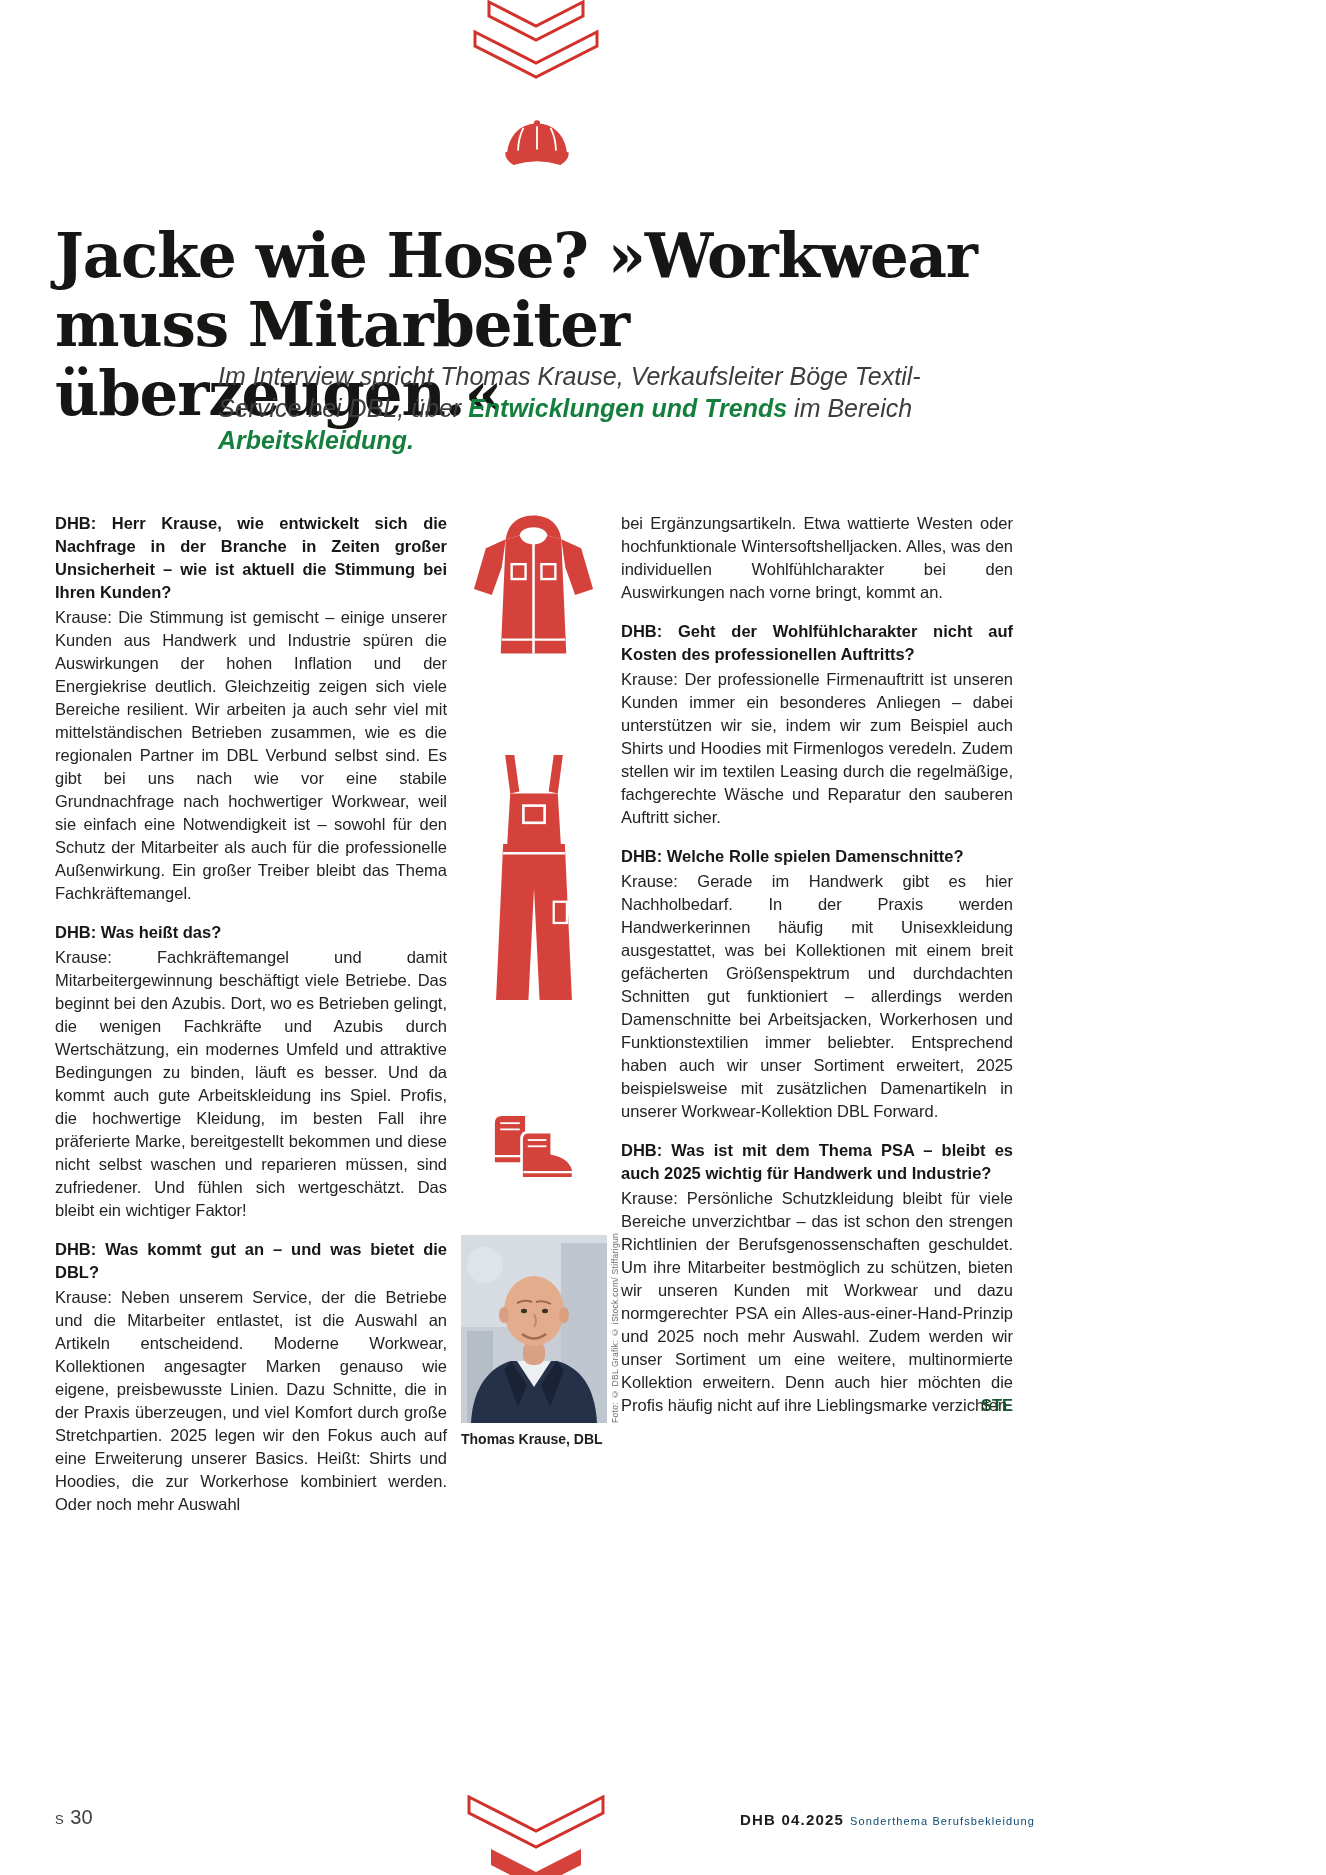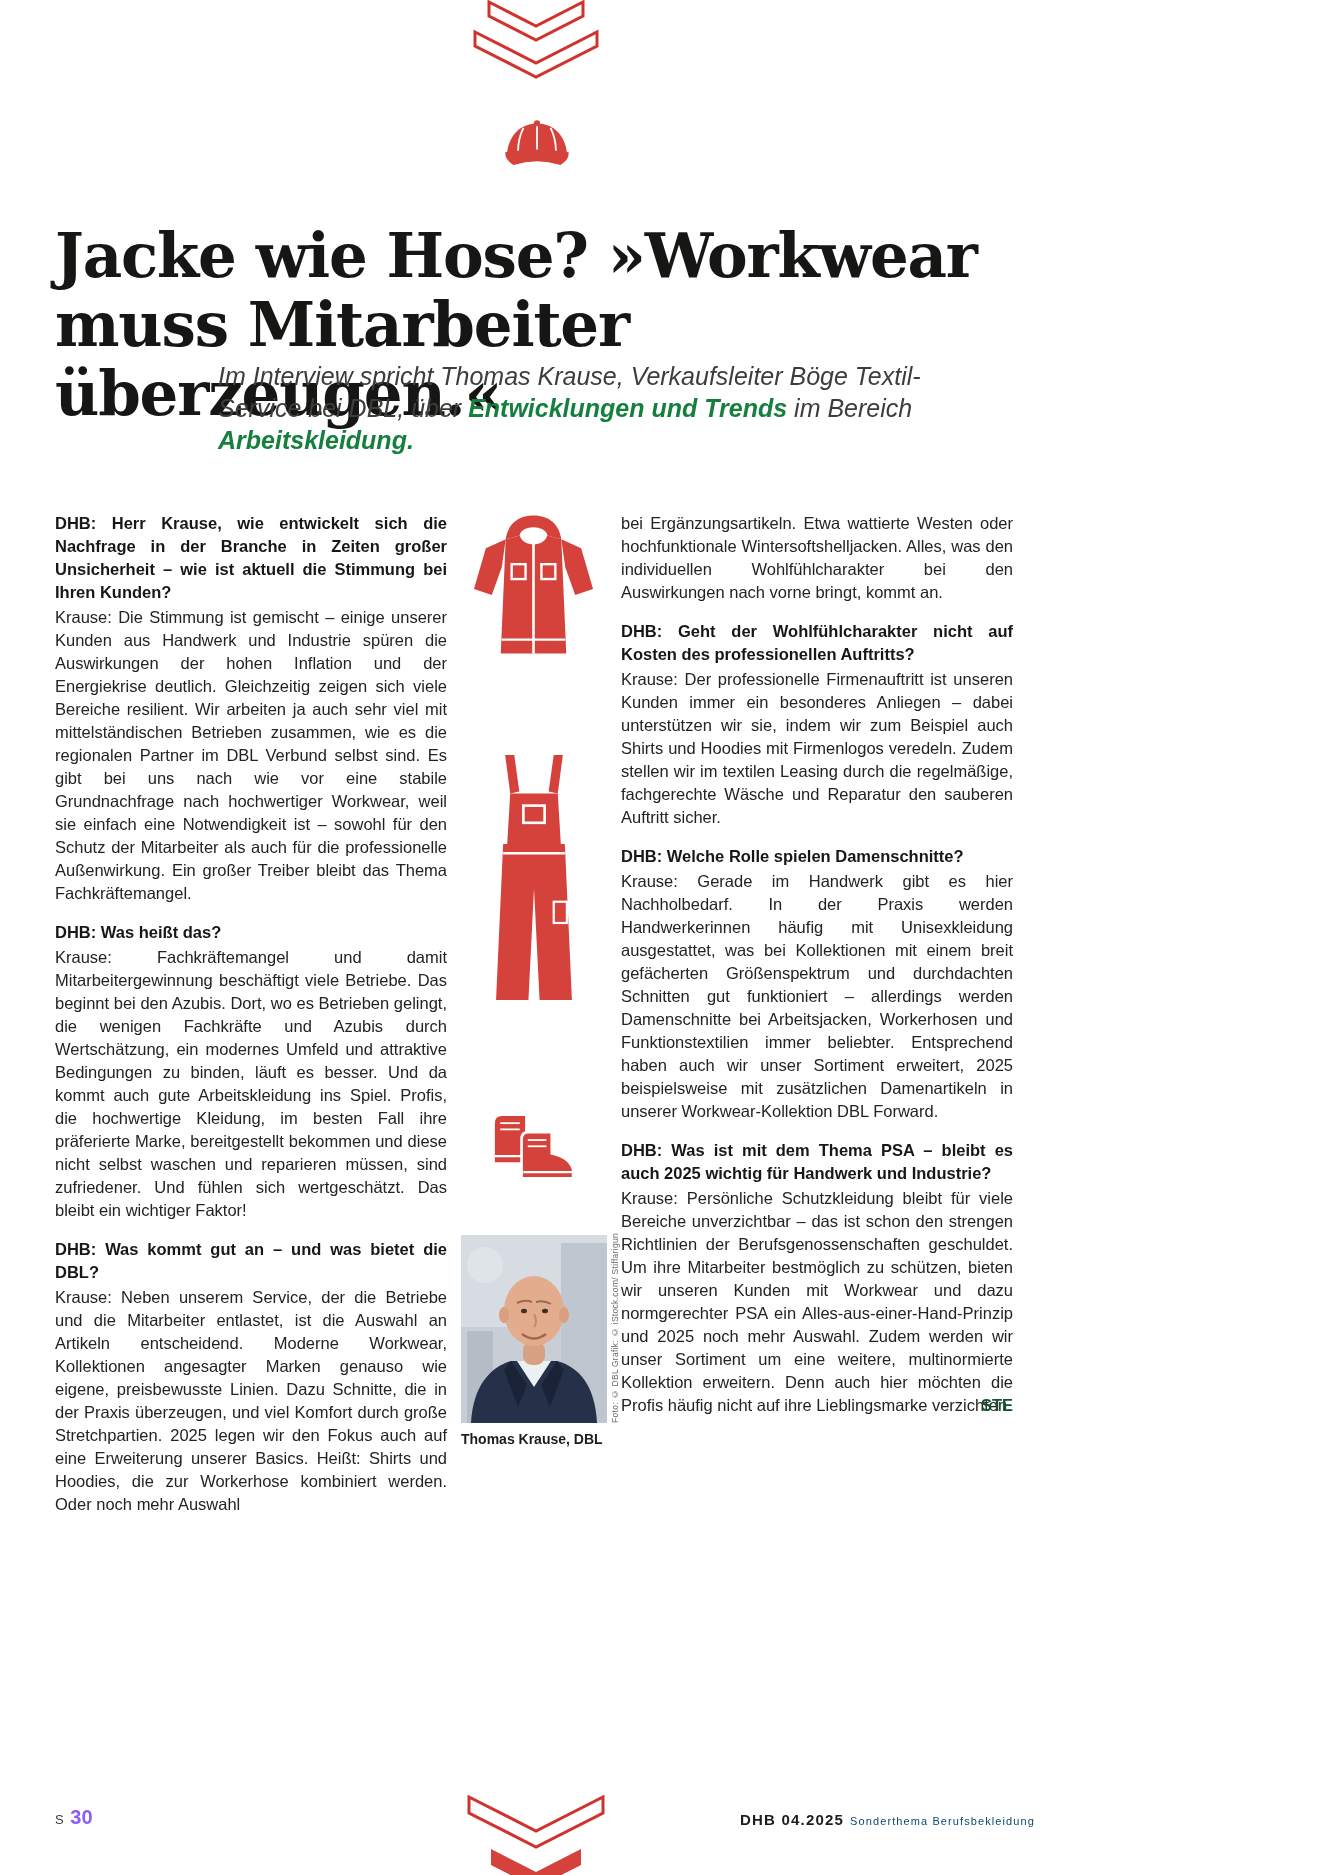--- a/index.html
+++ b/index.html
@@ -47,21 +47,21 @@
     position:absolute; writing-mode:vertical-rl; transform:rotate(180deg);
     font-size:8.5px; color:#6b6b6b; letter-spacing:0.3px; white-space:nowrap;
   }
   .credit-graphic { right:-13px; top:-2px; }
   .credit-photo   { right:-13px; bottom:0; }
   .photo-caption { width:146px; margin-top:8px; font-size:14px; font-weight:700; text-align:left; color:#1d1d1b; }
 
   
   .footer-left { position:absolute; left:55px; top:1806px; display:flex; align-items:baseline; gap:6px; }
   .footer-left .pfx { font-size:13px; color:#3c3c3a; letter-spacing:0.05em; }
-  .footer-left .num { font-size:20px; font-weight:700; color:#8b5cf6; }
+  .footer-left .num { font-size:20px; font-weight:400; color:#404040; }
   .footer-right { position:absolute; right:291px; top:1811px; display:flex; align-items:baseline; gap:6px; }
   .footer-right .issue { font-size:15px; font-weight:700; letter-spacing:0.08em; color:#1d1d1b; }
   .footer-right .section { font-size:11px; letter-spacing:0.10em; color:#0c4a6e; }
 </style>
 </head>
 <body>
 
 <div class="page">
 
   <div class="deco-top">

